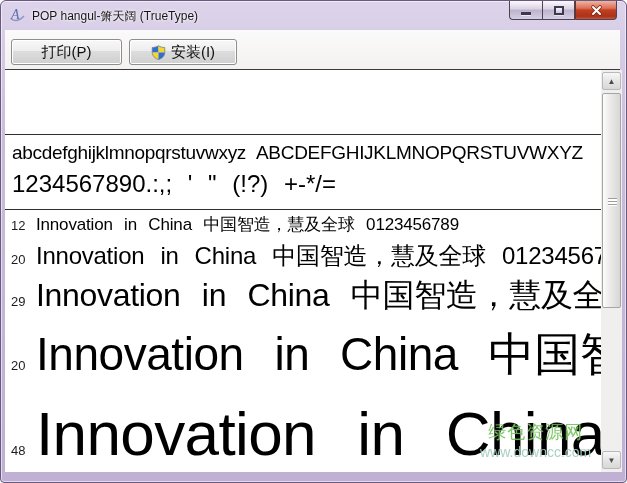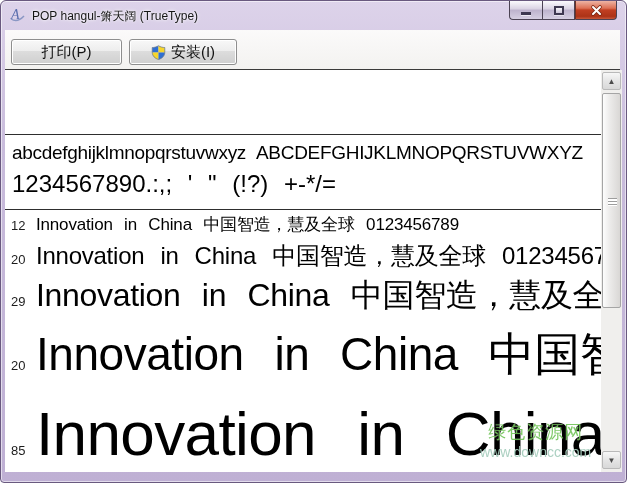--- a/index.html
+++ b/index.html
@@ -133,21 +133,21 @@
     <div class="prow r18">
       <span class="lbl">20</span><span class="txt">Innovation in China 中国智造，慧及全球 0123456789</span>
     </div>
     <div class="prow r24">
       <span class="lbl">29</span><span class="txt">Innovation in China 中国智造，慧及全球 0123456789</span>
     </div>
     <div class="prow r36">
       <span class="lbl">20</span><span class="txt">Innovation in China 中国智造，慧及全球 0123456789</span>
     </div>
     <div class="prow r48">
-      <span class="lbl">85</span><span class="txt">Innovation in China 中国智造，慧及全球 0123456789</span>
+      <span class="lbl">48</span><span class="txt">Innovation in China 中国智造，慧及全球 0123456789</span>
     </div>
   </div>
 
   <div class="scrollbar">
     <div class="sb-btn sb-up">
       <span>▲</span>
     </div>
     <div class="sb-thumb">
       <span class="sb-grip"></span>
     </div>

